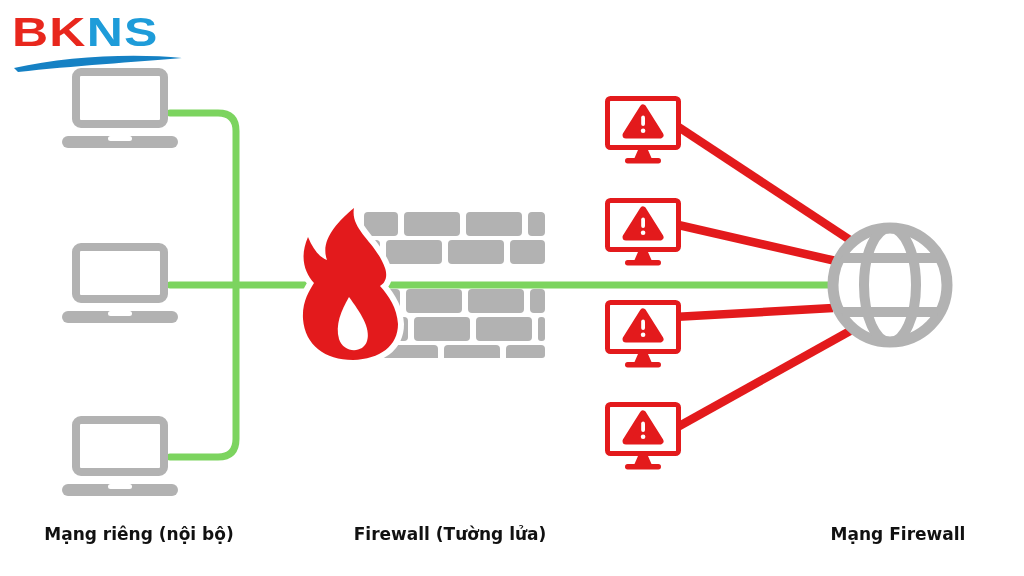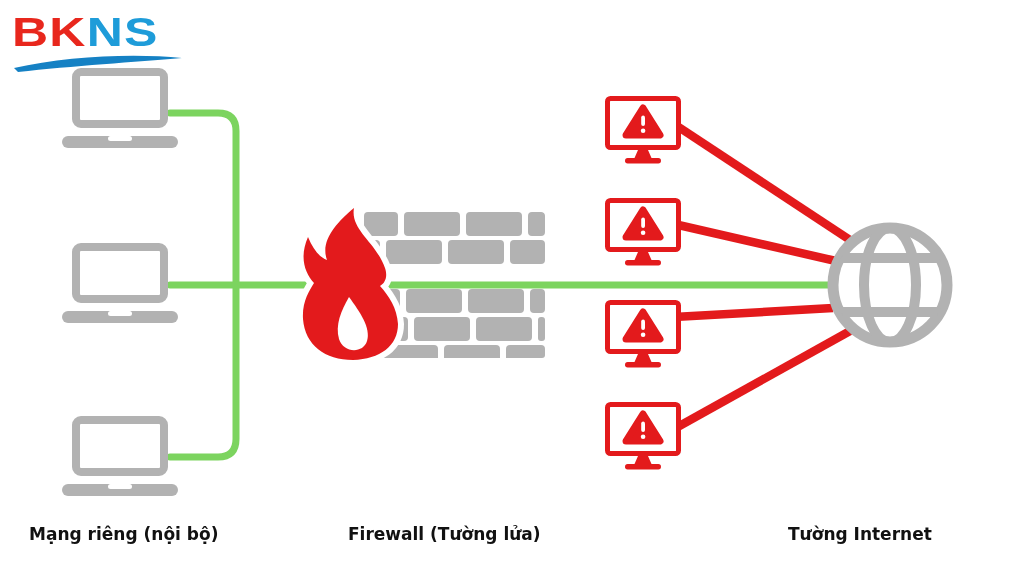--- a/index.html
+++ b/index.html
@@ -22,24 +22,24 @@
   .logo{position:absolute;left:12px;top:8px;width:180px;height:62px;}
   .logo-text{position:absolute;left:0;top:0;font-size:41px;font-weight:bold;
              letter-spacing:1px;line-height:48px;transform:scaleX(1.22);
              transform-origin:left center;font-family:"Liberation Sans","DejaVu Sans",sans-serif;}
   .logo-red{color:var(--logo-red);}
   .logo-blue{color:var(--logo-blue);}
   .swoosh{position:absolute;left:-2px;top:44px;width:176px;height:22px;}
   .swoosh path{fill:var(--logo-swoosh);}
 
   
-  .lbl{position:absolute;top:524px;width:220px;text-align:left;
+  .lbl{position:absolute;top:524px;width:220px;text-align:center;
        font-size:17px;font-weight:bold;color:var(--label-text);white-space:nowrap;}
   .lbl-1{left:29px;}
-  .lbl-2{left:348px;}
+  .lbl-2{left:340px;}
   .lbl-3{left:542px;}
   .lbl-4{left:788px;}
 
   
   .g-line{stroke:var(--safe-green);stroke-width:7;fill:none;stroke-linecap:round;stroke-linejoin:round;}
   .r-line{stroke:var(--danger-red);stroke-width:8.5;fill:none;}
   .brick{fill:var(--neutral-gray);}
   .flame-main{fill:var(--danger-red);stroke:#ffffff;stroke-width:12;
               stroke-linejoin:round;paint-order:stroke;}
   .flame-cut{fill:#ffffff;}
@@ -158,14 +158,14 @@
       <ellipse class="globe-inner" cx="890" cy="285" rx="26" ry="57"></ellipse>
       <g clip-path="url(#globe-clip)">
         <line class="globe-inner" x1="830" y1="258" x2="950" y2="258"></line>
         <line class="globe-inner" x1="830" y1="312" x2="950" y2="312"></line>
       </g>
     </g>
   </svg>
 
   <div class="lbl lbl-1">Mạng riêng (nội bộ)</div>
   <div class="lbl lbl-2">Firewall (Tường lửa)</div>
-  <div class="lbl lbl-4">Tường Internet</div>
+  <div class="lbl lbl-4">Mạng Firewall</div>
 </div>
 
 </body></html>

